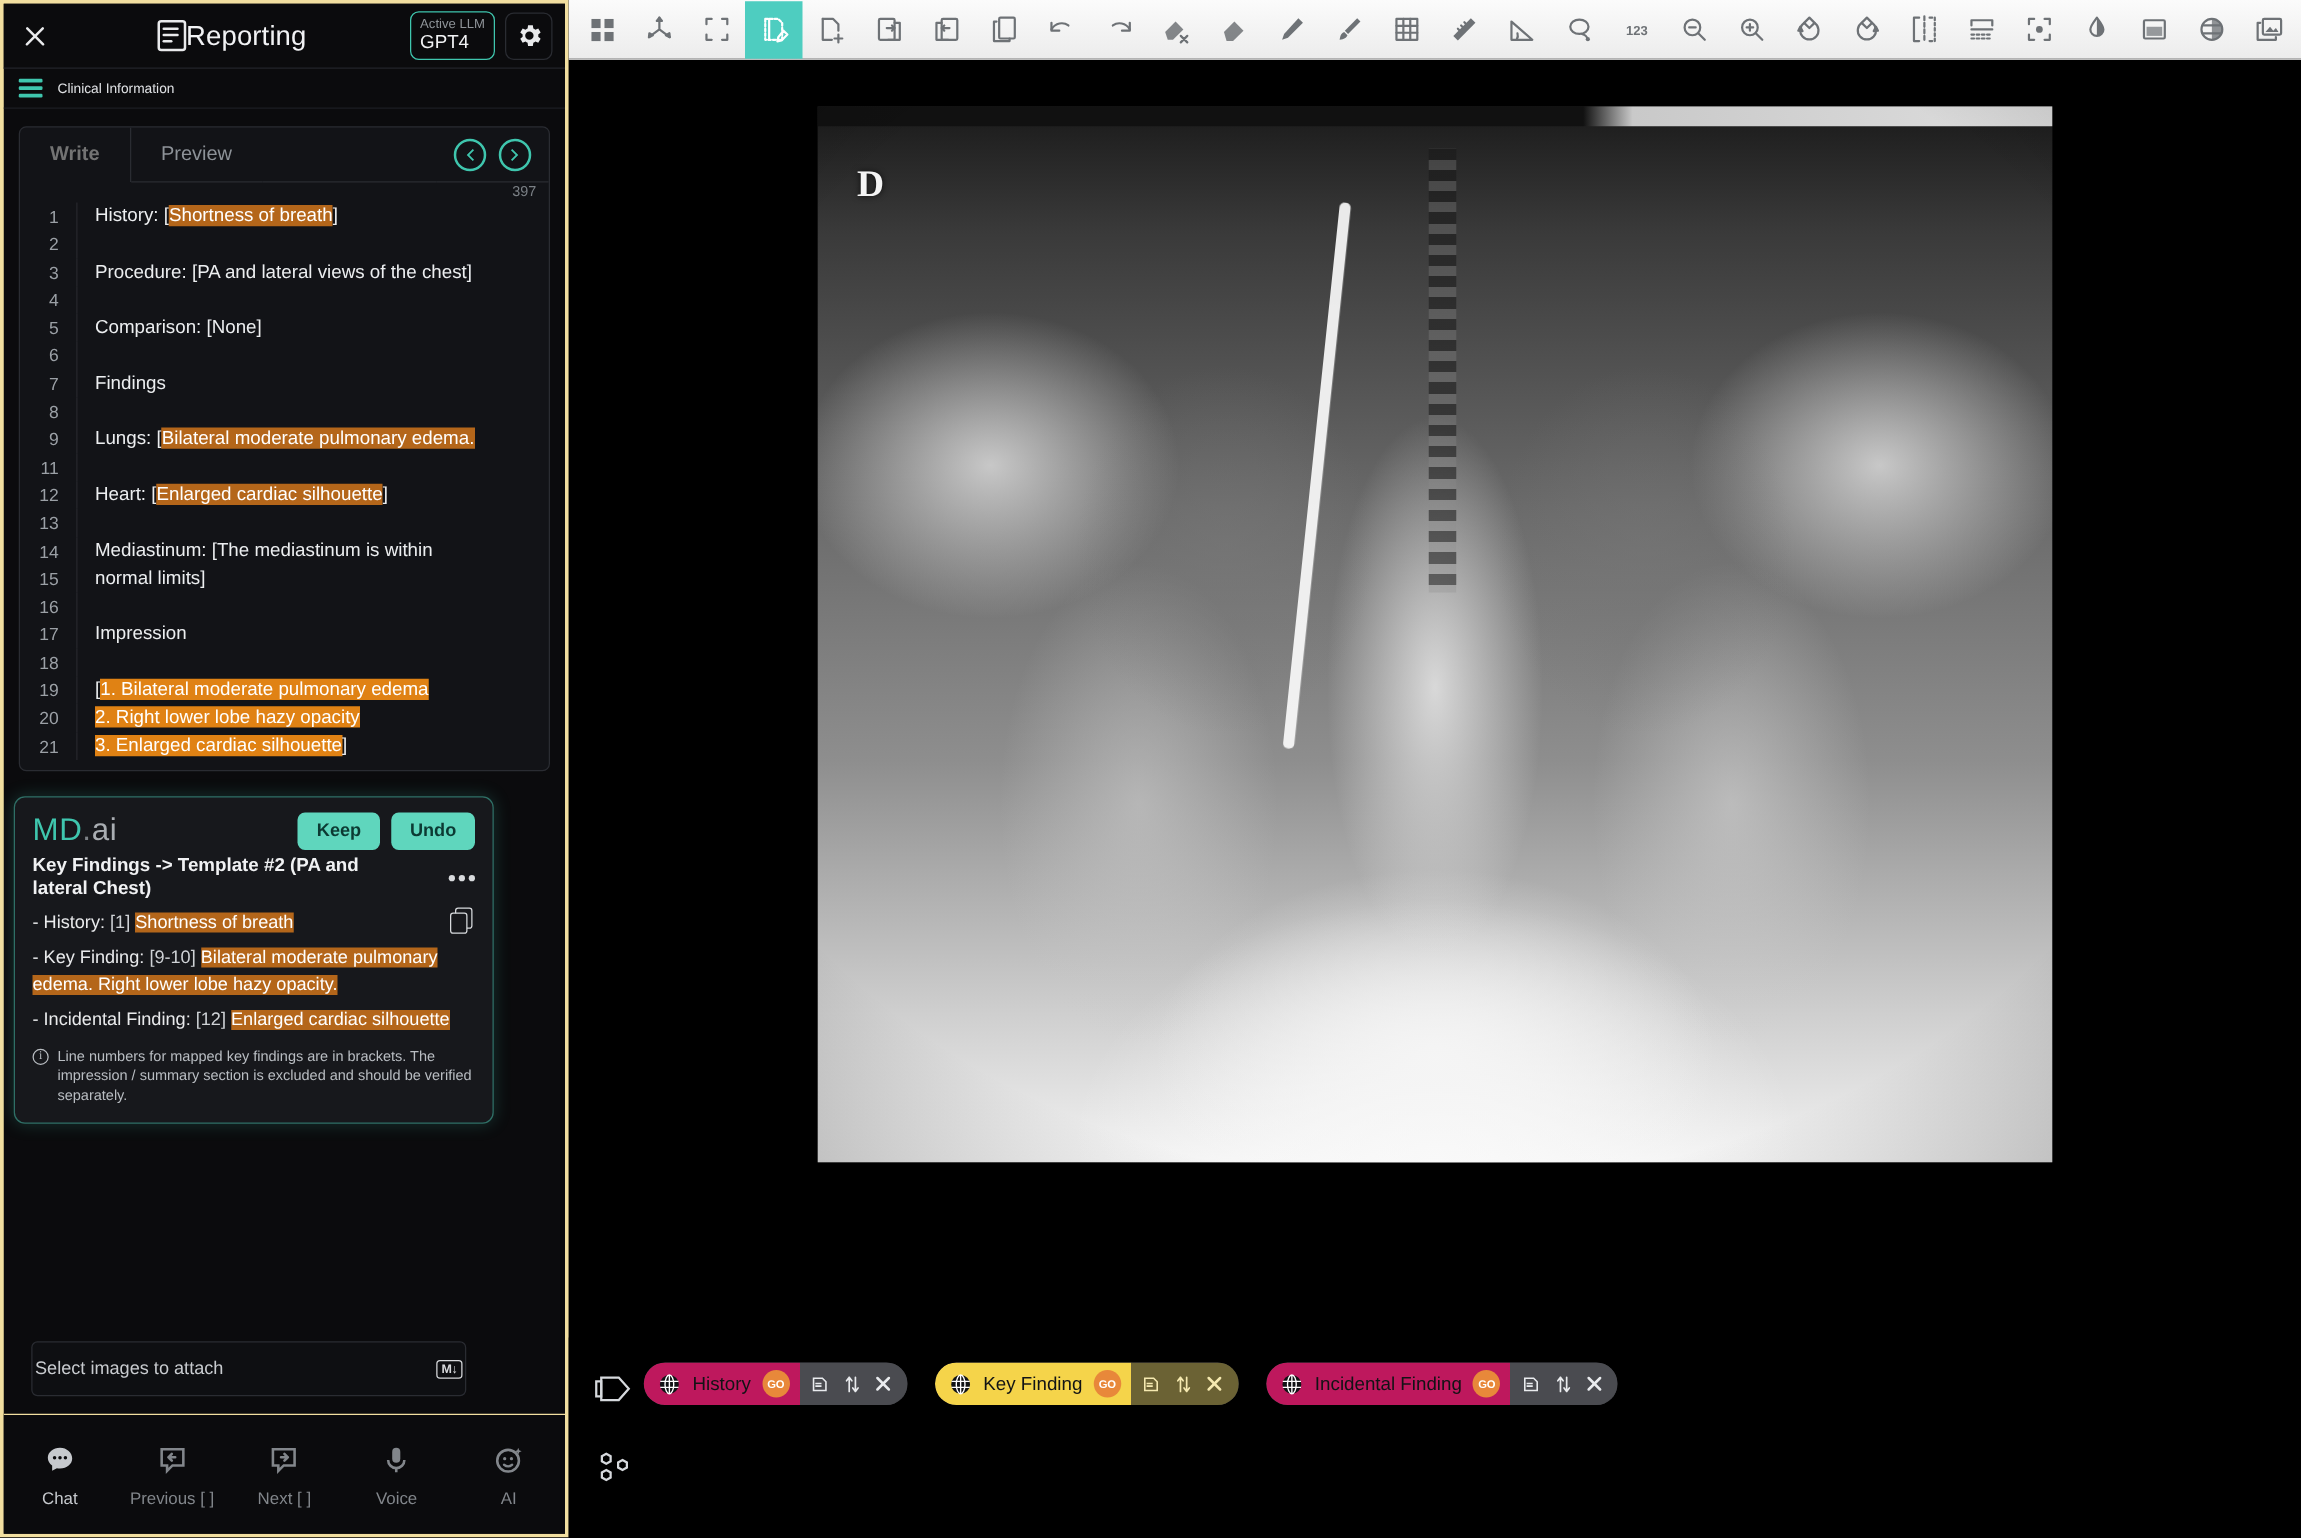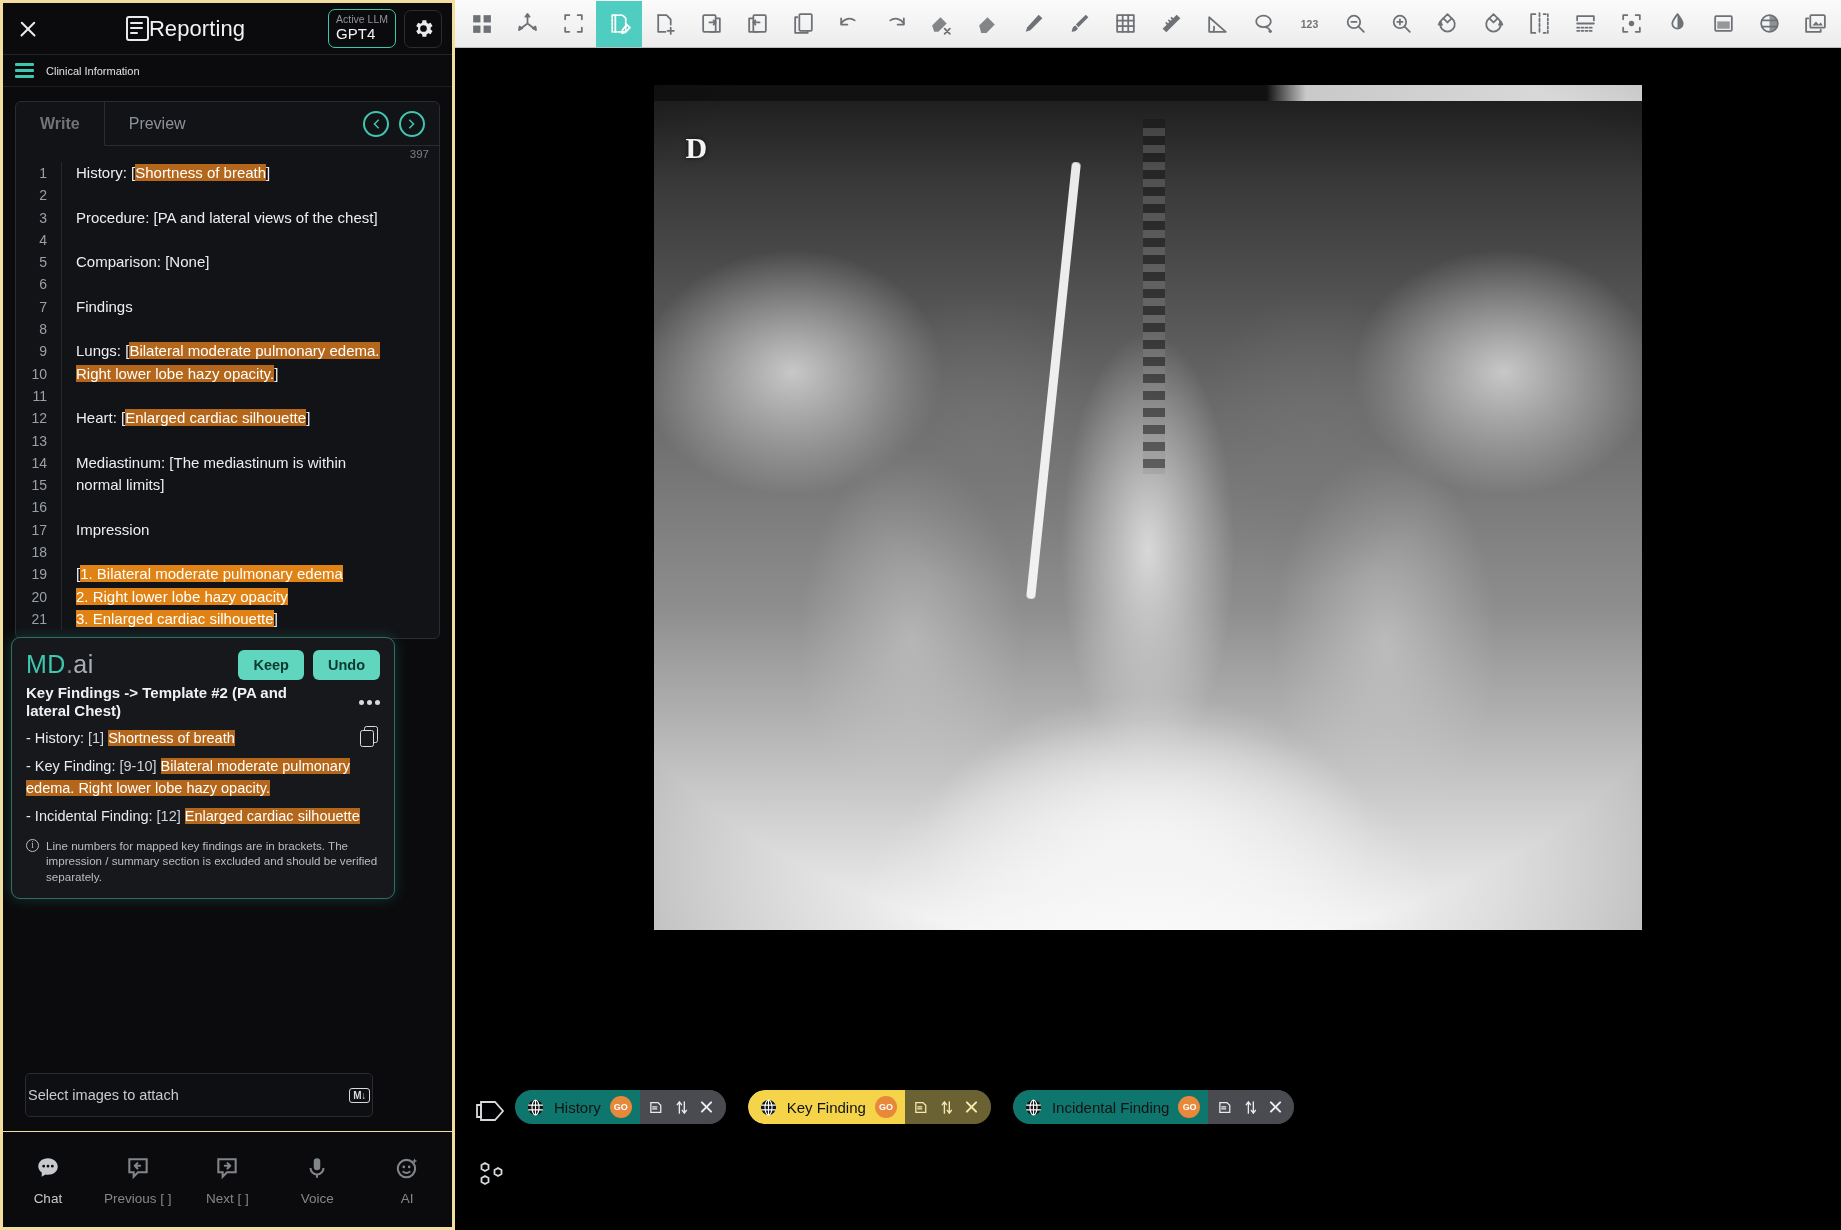--- a/index.html
+++ b/index.html
@@ -305,21 +305,21 @@
     background: #e8883a; color: #fff; font-size: 9px; font-weight: 700;
     display: flex; align-items: center; justify-content: center;
     letter-spacing: -.2px;
   }
   .chip-acts { display: flex; align-items: center; gap: 3px; padding: 0 8px 0 6px; height: 34px; }
   .chip-act { width: 22px; height: 22px; display: flex; align-items: center; justify-content: center; cursor: pointer; }
   .chip-act svg { width: 17px; height: 17px; }
   .chip.yellow .chip-main { background: #f5d44a; }
   .chip.yellow .chip-acts { background: #6b6234; }
   .chip.yellow .chip-act svg { fill: #f5e9b0; stroke: #f5e9b0; }
-  .chip.light .chip-main { background: #0f766e; }
+  .chip.light .chip-main { background: #be185d; }
   .chip.light .chip-acts { background: #4a4b50; }
   .chip.light .chip-act svg { fill: #e9ebee; stroke: #e9ebee; }
   .xs { position: relative; width: 17px; height: 17px; }
   .xs::before, .xs::after {
     content: ""; position: absolute; left: 1px; top: 7.4px;
     width: 15px; height: 2px; border-radius: 1px;
   }
   .chip.yellow .xs::before, .chip.yellow .xs::after { background: #f5e9b0; }
   .chip.light .xs::before, .chip.light .xs::after { background: #e9ebee; }
   .xs::before { transform: rotate(45deg); }
@@ -411,24 +411,20 @@
             <span class="ln-no">7</span>
             <span class="ln-txt"><span>Findings</span></span>
           </div>
           <div class="code-line">
             <span class="ln-no">8</span>
             <span class="ln-txt"></span>
           </div>
           <div class="code-line">
             <span class="ln-no">9</span>
             <span class="ln-txt"><span>Lungs: [</span><span class="hl-dim">Bilateral moderate pulmonary edema.</span></span>
-          </div>
-          <div class="code-line">
-            <span class="ln-no">10</span>
-            <span class="ln-txt"><span class="hl-dim">Right lower lobe hazy opacity.</span><span>]</span></span>
           </div>
           <div class="code-line">
             <span class="ln-no">11</span>
             <span class="ln-txt"></span>
           </div>
           <div class="code-line">
             <span class="ln-no">12</span>
             <span class="ln-txt"><span>Heart: [</span><span class="hl-dim">Enlarged cardiac silhouette</span><span>]</span></span>
           </div>
           <div class="code-line">

